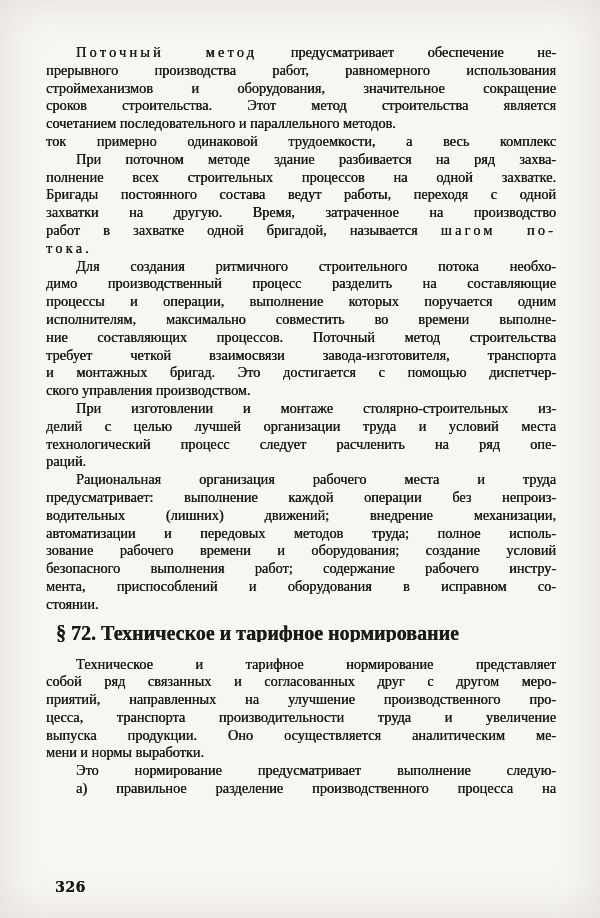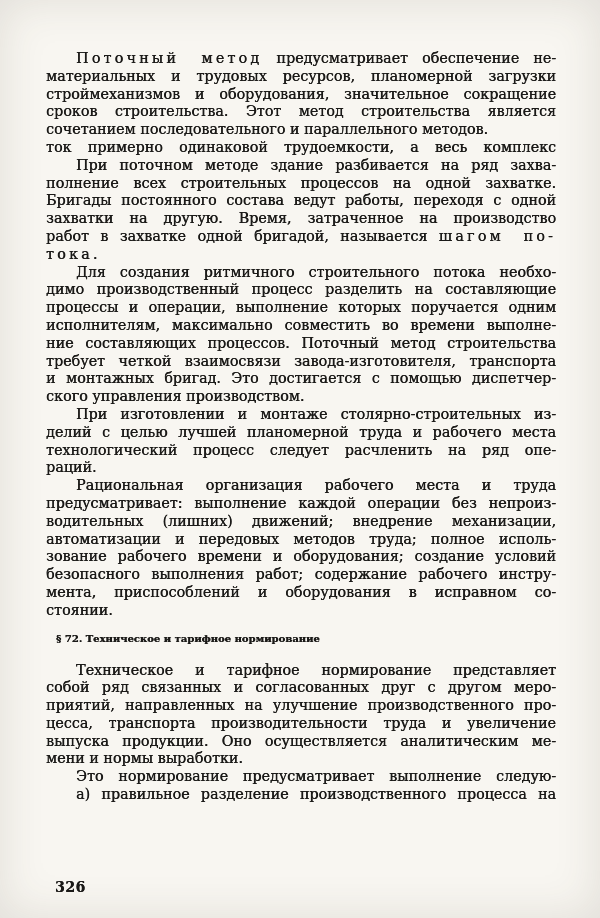--- a/index.html
+++ b/index.html
@@ -16,39 +16,40 @@
   .page::after {
     content: "";
     position: absolute;
     inset: 0;
     box-shadow: inset 0 0 46px rgba(70, 62, 48, 0.13);
     pointer-events: none;
   }
   .text-body {
     position: absolute;
     left: 46px;
-    top: 50px;
+    top: 44px;
     width: 510px;
+    font-family: Liberation Serif, serif;
   }
   .paragraph { margin: 0; padding: 0; }
   .tline {
     font-size: 14.3px;
     line-height: 17.8px;
     height: 17.8px;
     overflow: hidden;
     text-align: justify;
     text-align-last: justify;
     text-shadow: 0.35px 0 0 currentColor; 
   }
   .tline.lastline { text-align-last: left; }
   .tline.indent { text-indent: 30px; }
   .spaced { letter-spacing: 3.2px; word-spacing: 5px; }
   .heading {
     font-weight: bold;
-    font-size: 10px;
+    font-size: 20px;
     line-height: 18px;
     height: 18px;
     margin: 10px 0 14px 10px;
     text-shadow: 0.3px 0 0 currentColor;
     white-space: nowrap;
     overflow: hidden;
   }
   .pagenum {
     position: absolute;
     left: 55px;
@@ -59,21 +60,21 @@
     text-shadow: 0.2px 0 0 currentColor;
   }
 </style>
 </head>
 <body>
 
 <div class="page">
   <div class="text-body" id="text-body">
       <div class="paragraph">
         <div class="tline indent"><span class="spaced">Поточный метод</span><span class=""> предусматривает обеспечение не-</span></div>
-        <div class="tline"><span class="">материальных и трудовых ресурсов, планомерной загрузки</span></div>
+        <div class="tline"><span class="">прерывного производства работ, равномерного использования</span></div>
         <div class="tline"><span class="">строймеханизмов и оборудования, значительное сокращение</span></div>
         <div class="tline"><span class="">сроков строительства. Этот метод строительства является</span></div>
         <div class="tline lastline"><span class="">сочетанием последовательного и параллельного методов.</span></div>
       </div>
       <div class="paragraph">
         <div class="tline"><span class="">ток примерно одинаковой трудоемкости, а весь комплекс</span></div>
         <div class="tline indent"><span class="">При поточном методе здание разбивается на ряд захва-</span></div>
         <div class="tline"><span class="">полнение всех строительных процессов на одной захватке.</span></div>
         <div class="tline"><span class="">Бригады постоянного состава ведут работы, переходя с одной</span></div>
         <div class="tline"><span class="">захватки на другую. Время, затраченное на производство</span></div>
@@ -85,21 +86,21 @@
         <div class="tline"><span class="">димо производственный процесс разделить на составляющие</span></div>
         <div class="tline"><span class="">процессы и операции, выполнение которых поручается одним</span></div>
         <div class="tline"><span class="">исполнителям, максимально совместить во времени выполне-</span></div>
         <div class="tline"><span class="">ние составляющих процессов. Поточный метод строительства</span></div>
         <div class="tline"><span class="">требует четкой взаимосвязи завода-изготовителя, транспорта</span></div>
         <div class="tline"><span class="">и монтажных бригад. Это достигается с помощью диспетчер-</span></div>
         <div class="tline lastline"><span class="">ского управления производством.</span></div>
       </div>
       <div class="paragraph">
         <div class="tline indent"><span class="">При изготовлении и монтаже столярно-строительных из-</span></div>
-        <div class="tline"><span class="">делий с целью лучшей планомерной труда и рабочего места</span></div>
+        <div class="tline"><span class="">делий с целью лучшей организации труда и условий места</span></div>
         <div class="tline"><span class="">технологический процесс следует расчленить на ряд опе-</span></div>
         <div class="tline lastline"><span class="">раций.</span></div>
       </div>
       <div class="paragraph">
         <div class="tline indent"><span class="">Рациональная организация рабочего места и труда</span></div>
         <div class="tline"><span class="">предусматривает: выполнение каждой операции без непроиз-</span></div>
         <div class="tline"><span class="">водительных (лишних) движений; внедрение механизации,</span></div>
         <div class="tline"><span class="">автоматизации и передовых методов труда; полное исполь-</span></div>
         <div class="tline"><span class="">зование рабочего времени и оборудования; создание условий</span></div>
         <div class="tline"><span class="">безопасного выполнения работ; содержание рабочего инстру-</span></div>

